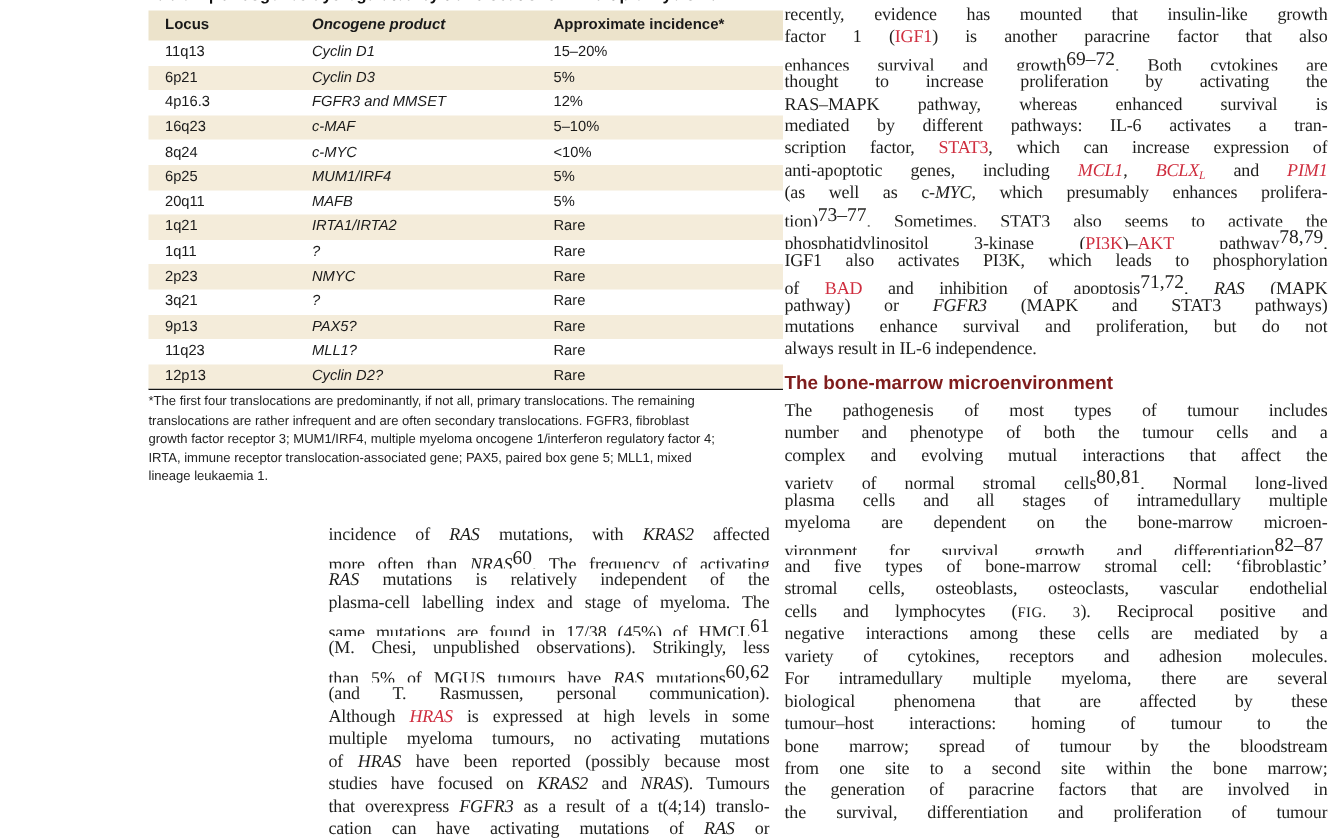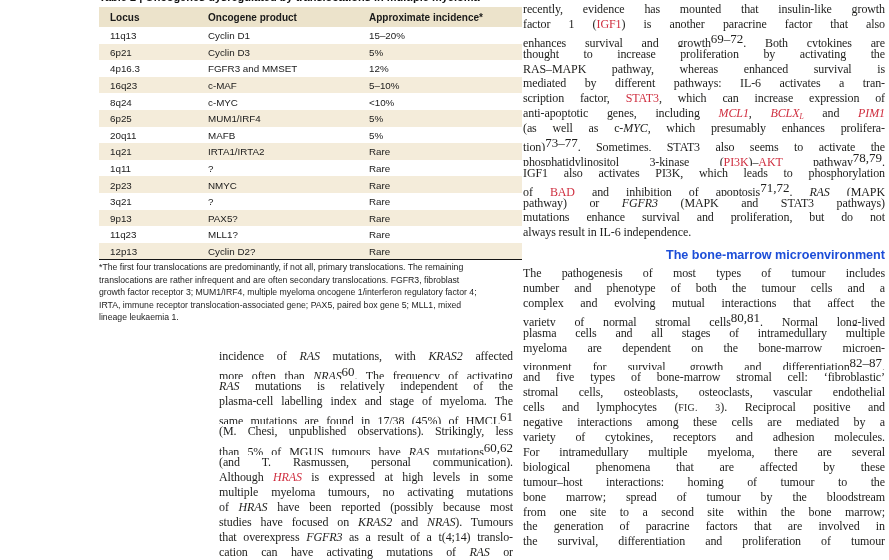--- a/index.html
+++ b/index.html
@@ -9,39 +9,39 @@
   
   .title-clip{position:absolute;left:91px;top:0;width:432px;height:5px;overflow:hidden;}
   .title-clip .t{position:absolute;left:8px;top:-9px;font-family:"Liberation Sans",sans-serif;
         font-weight:bold;font-size:11px;white-space:nowrap;color:#111;}
   .nr-table{position:absolute;left:99px;top:7px;width:423px;font-family:"Liberation Sans",sans-serif;}
   .trow{position:relative;height:16.6px;}
   .trow.head{height:20px;background:var(--header-bg);text-align:center;}
   .trow.stripe{background:var(--row-stripe);padding-left:36px;}
   .trow span{position:absolute;top:50%;transform:translateY(-50%);font-size:9.8px;white-space:nowrap;color:#1a1a1a;}
   .trow.head span{font-weight:bold;font-size:10px;}
-  .c1{left:11px;} .c2{left:109px;} .c3{left:270px;}
+  .c1{left:11px;} .c2{left:109px;font-style:italic;} .c3{left:270px;}
   .t-rule{height:0;border-bottom:1.7px solid #151515;margin-top:0;}
   .footnote{margin-top:1px;}
   .footnote div{font-size:8.7px;line-height:12.4px;white-space:nowrap;color:#232323;
         font-family:"Liberation Sans",sans-serif;}
 
   
   .col{position:absolute;}
   .tl{height:14.9px;line-height:14.9px;font-size:12px;text-align:justify;text-align-last:justify;
       overflow:hidden;white-space:nowrap;letter-spacing:-0.1px;}
   .mid .tl{height:15.1px;line-height:15.1px;}
   .tl.pe{text-align-last:left;}
   .tl .red{color:var(--red);}
   .tl .it{font-style:italic;}
   .tl .sup{font-size:13px;vertical-align:4px;letter-spacing:0;}
   .tl .sub{font-size:7.6px;vertical-align:-2px;letter-spacing:0;}
   .tl .sc{font-size:9.8px;letter-spacing:0.3px;}
   .sec-heading{font-family:"Liberation Sans",sans-serif;font-weight:bold;font-size:12.6px;
-      color:#1d4ed8;margin:8px 0 3px 0;line-height:15px;text-align:right;}
+      color:#7f1d1d;margin:8px 0 3px 0;line-height:15px;text-align:left;}
 </style>
 </head>
 <body>
 
 <div class="page">
 
   <div class="title-clip">
     <span class="t">Table 2 | Oncogenes dysregulated by translocations in multiple myeloma</span>
   </div>
 

